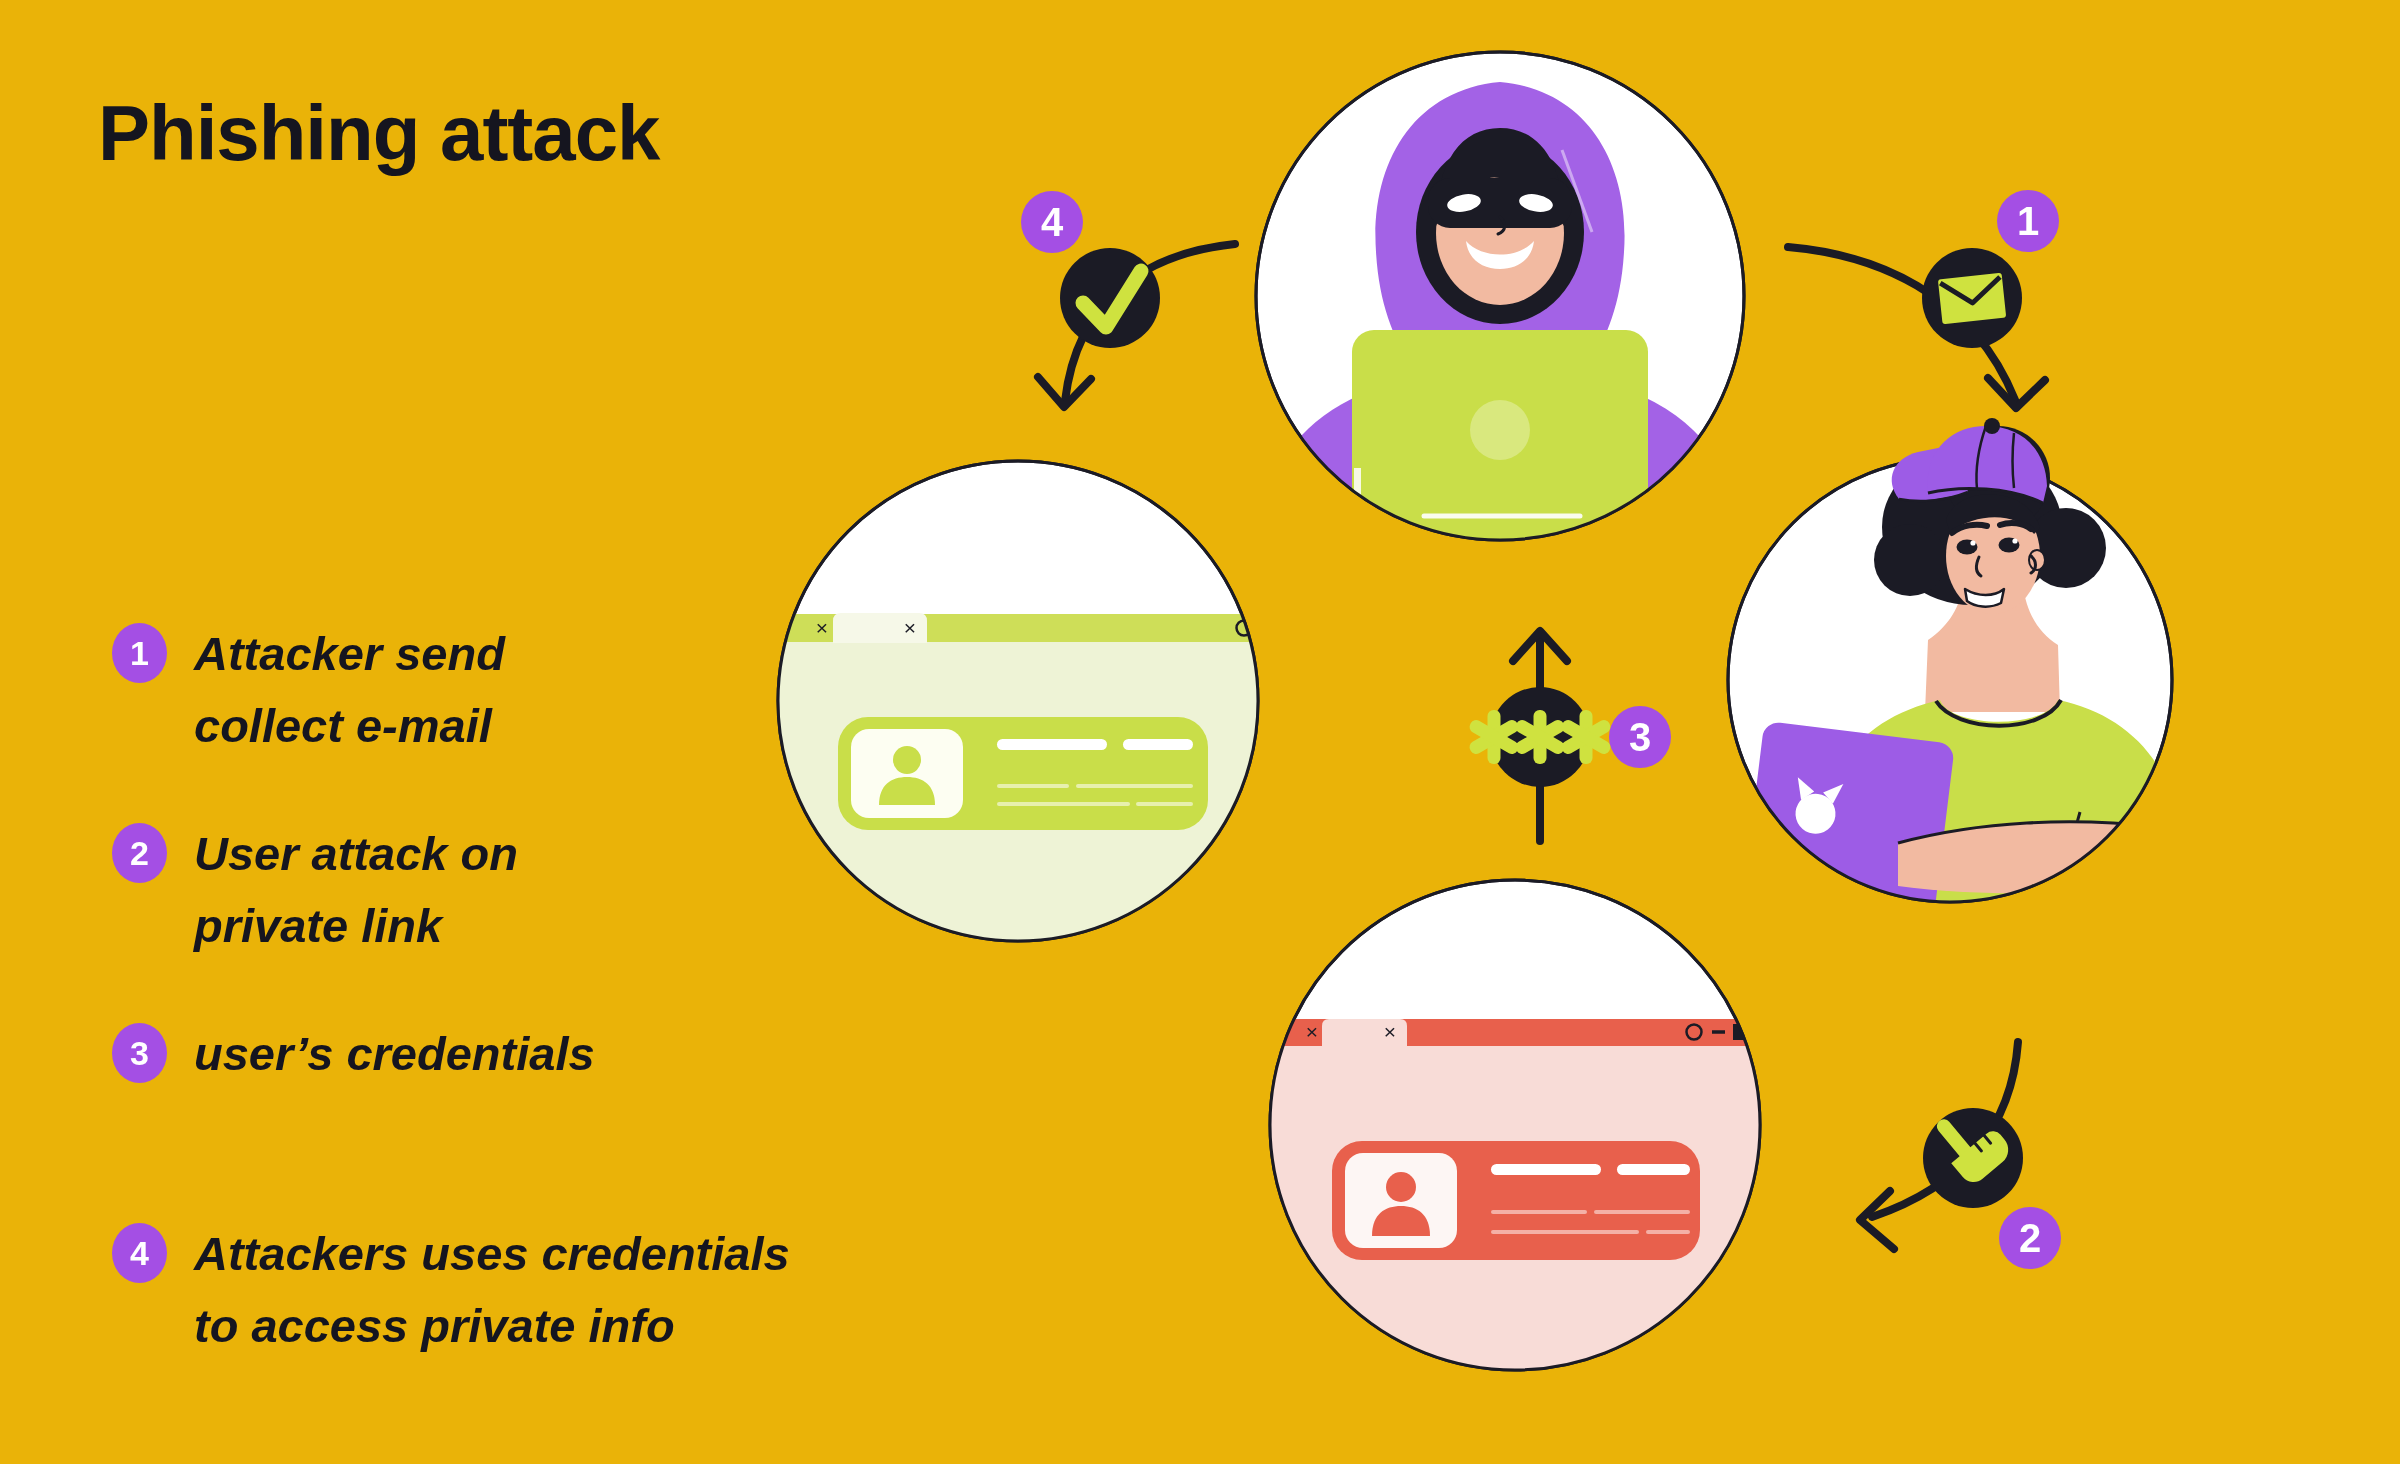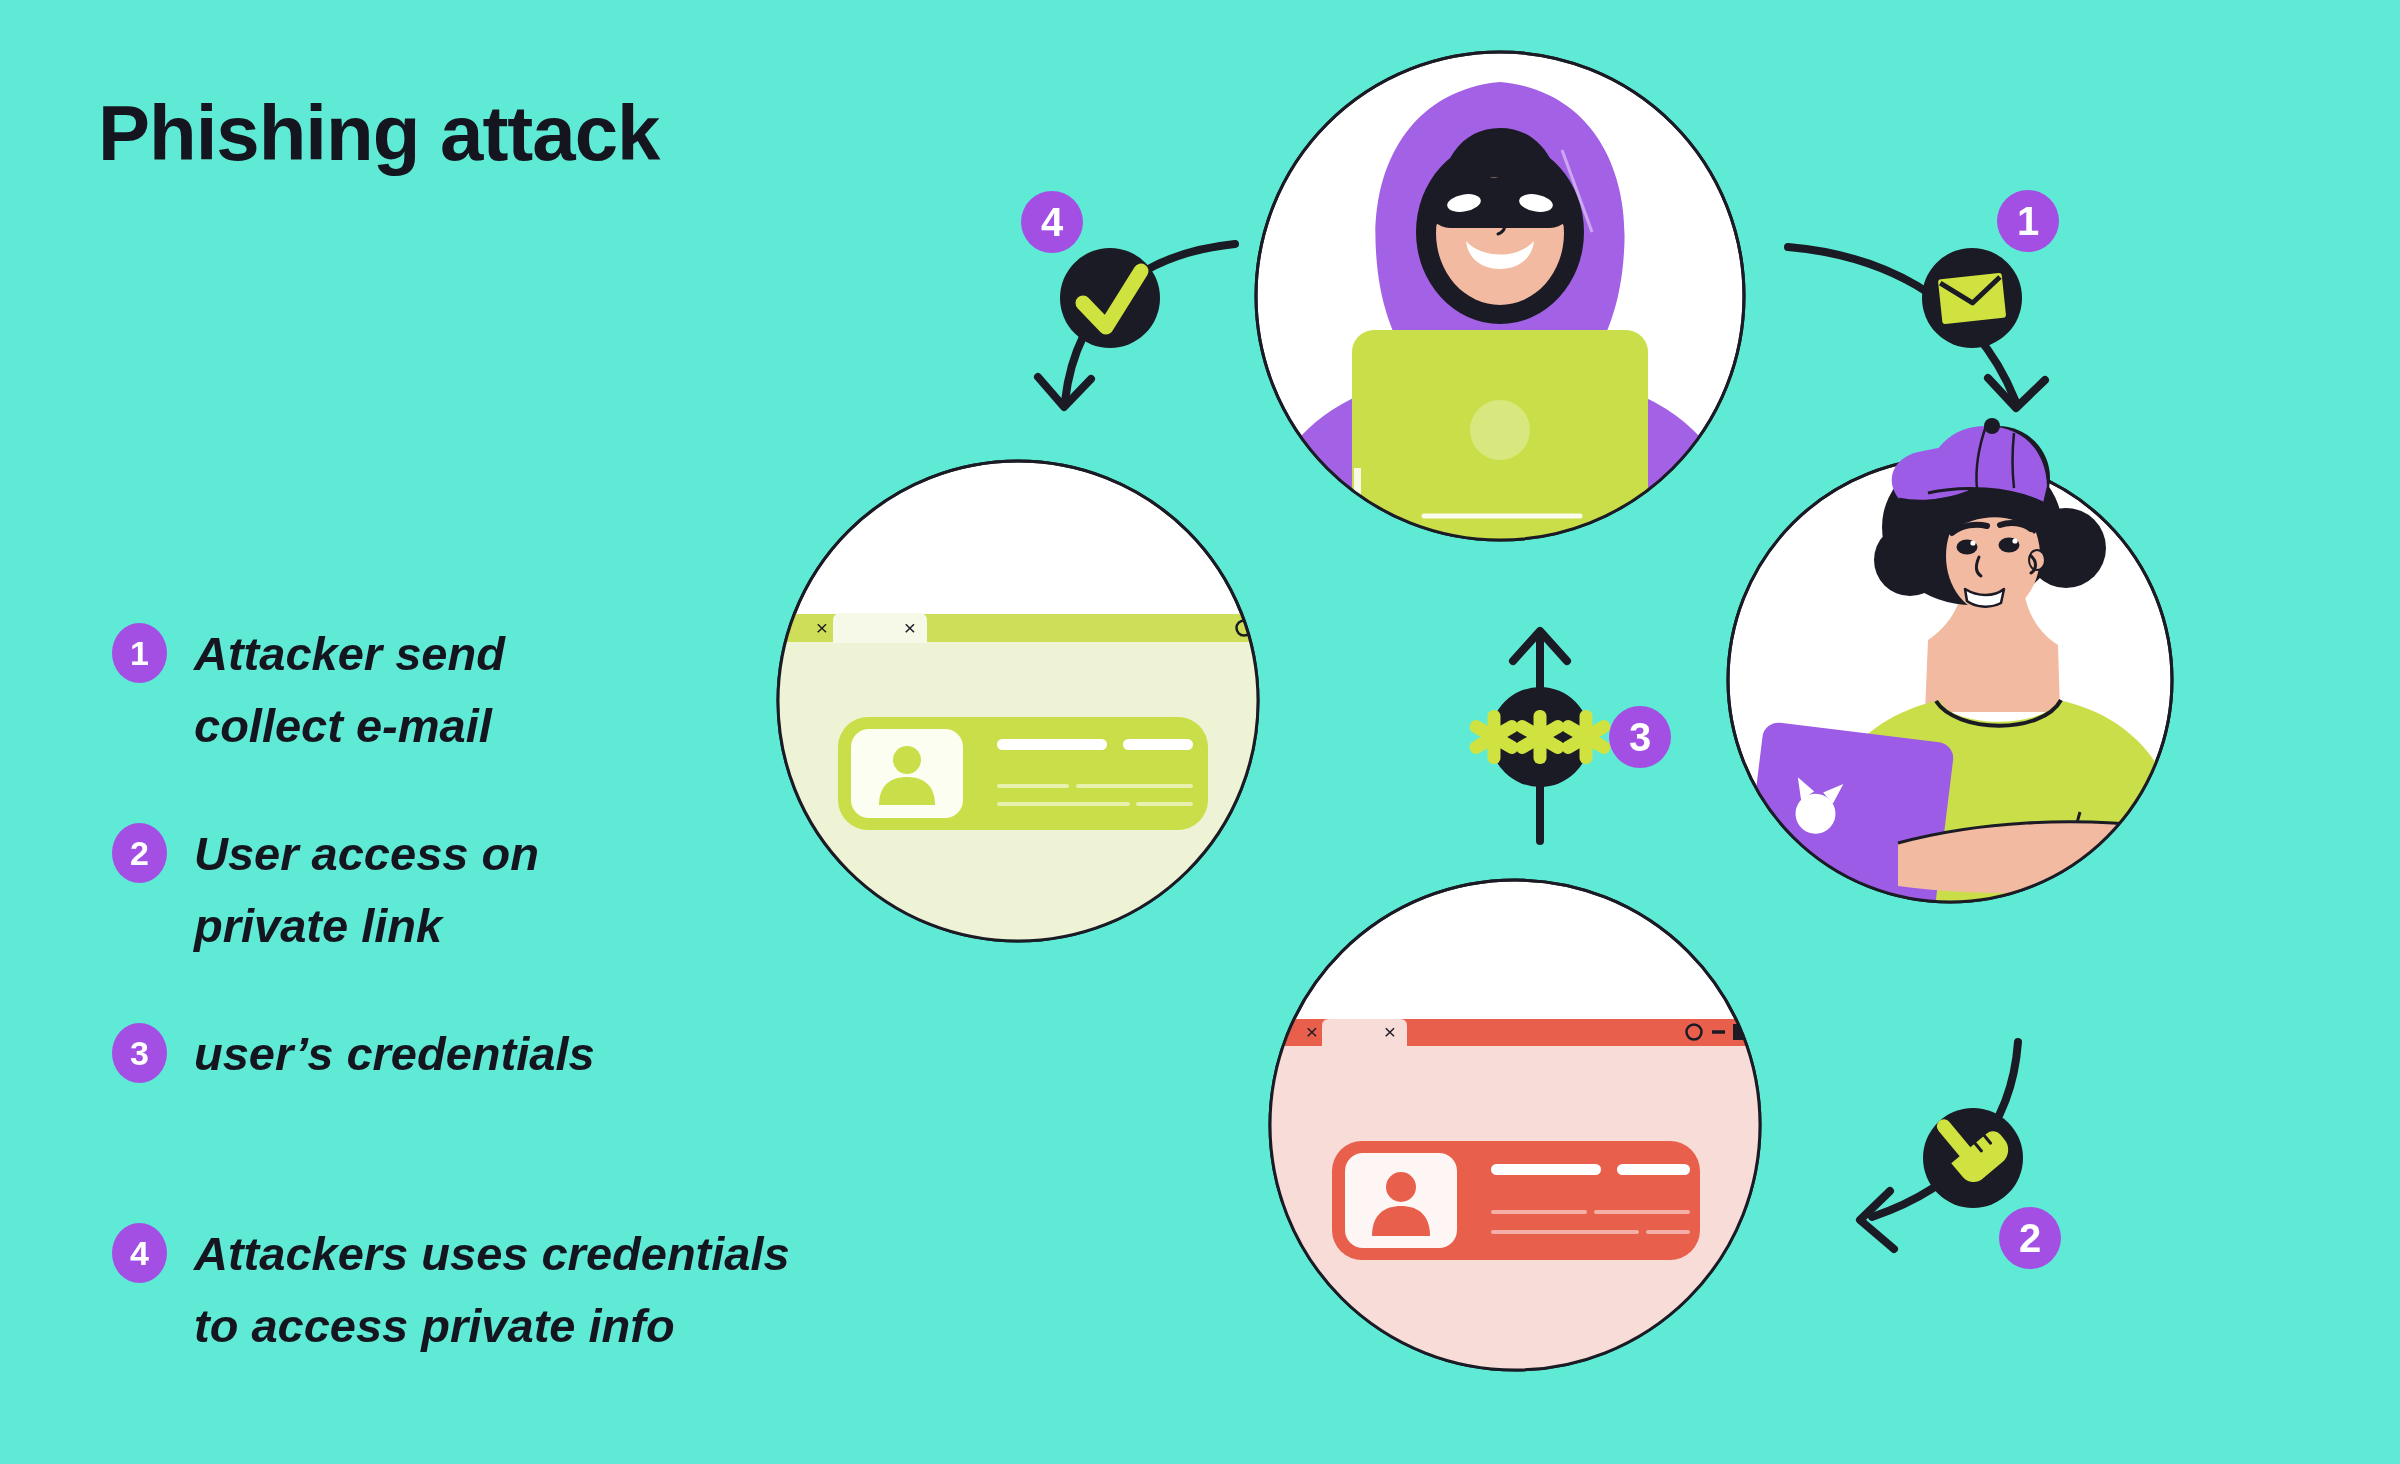--- a/index.html
+++ b/index.html
@@ -1,18 +1,18 @@
 <!DOCTYPE html>
 <html><head>
 <meta charset="utf-8">
 <style>
   html,body{margin:0;padding:0;background:#f4f8e0;}
   .canvas{
     position:relative;width:2400px;height:1464px;overflow:hidden;
-    background:#5eead4;font-family:"Liberation Sans","DejaVu Sans",sans-serif;
+    background:#eab308;font-family:"Liberation Sans","DejaVu Sans",sans-serif;
   }
   .title{
     position:absolute;left:98px;top:88px;margin:0;
     font-size:78px;font-weight:bold;color:#15151f;letter-spacing:-1px;
   }
   .step{position:absolute;left:112px;display:flex;gap:27px;align-items:flex-start;}
   .step-1{top:618px;}
   .step-2{top:818px;}
   .step-3{top:1018px;}
   .step-4{top:1218px;}
@@ -35,21 +35,21 @@
   <div class="step step-1">
     <div class="badge">1</div>
     <div class="lines">
       <div>Attacker send</div>
       <div>collect e-mail</div>
     </div>
   </div>
   <div class="step step-2">
     <div class="badge">2</div>
     <div class="lines">
-      <div>User access on</div>
+      <div>User attack on</div>
       <div>private link</div>
     </div>
   </div>
   <div class="step step-3">
     <div class="badge">3</div>
     <div class="lines">
       <div>user’s credentials</div>
     </div>
   </div>
   <div class="step step-4">

